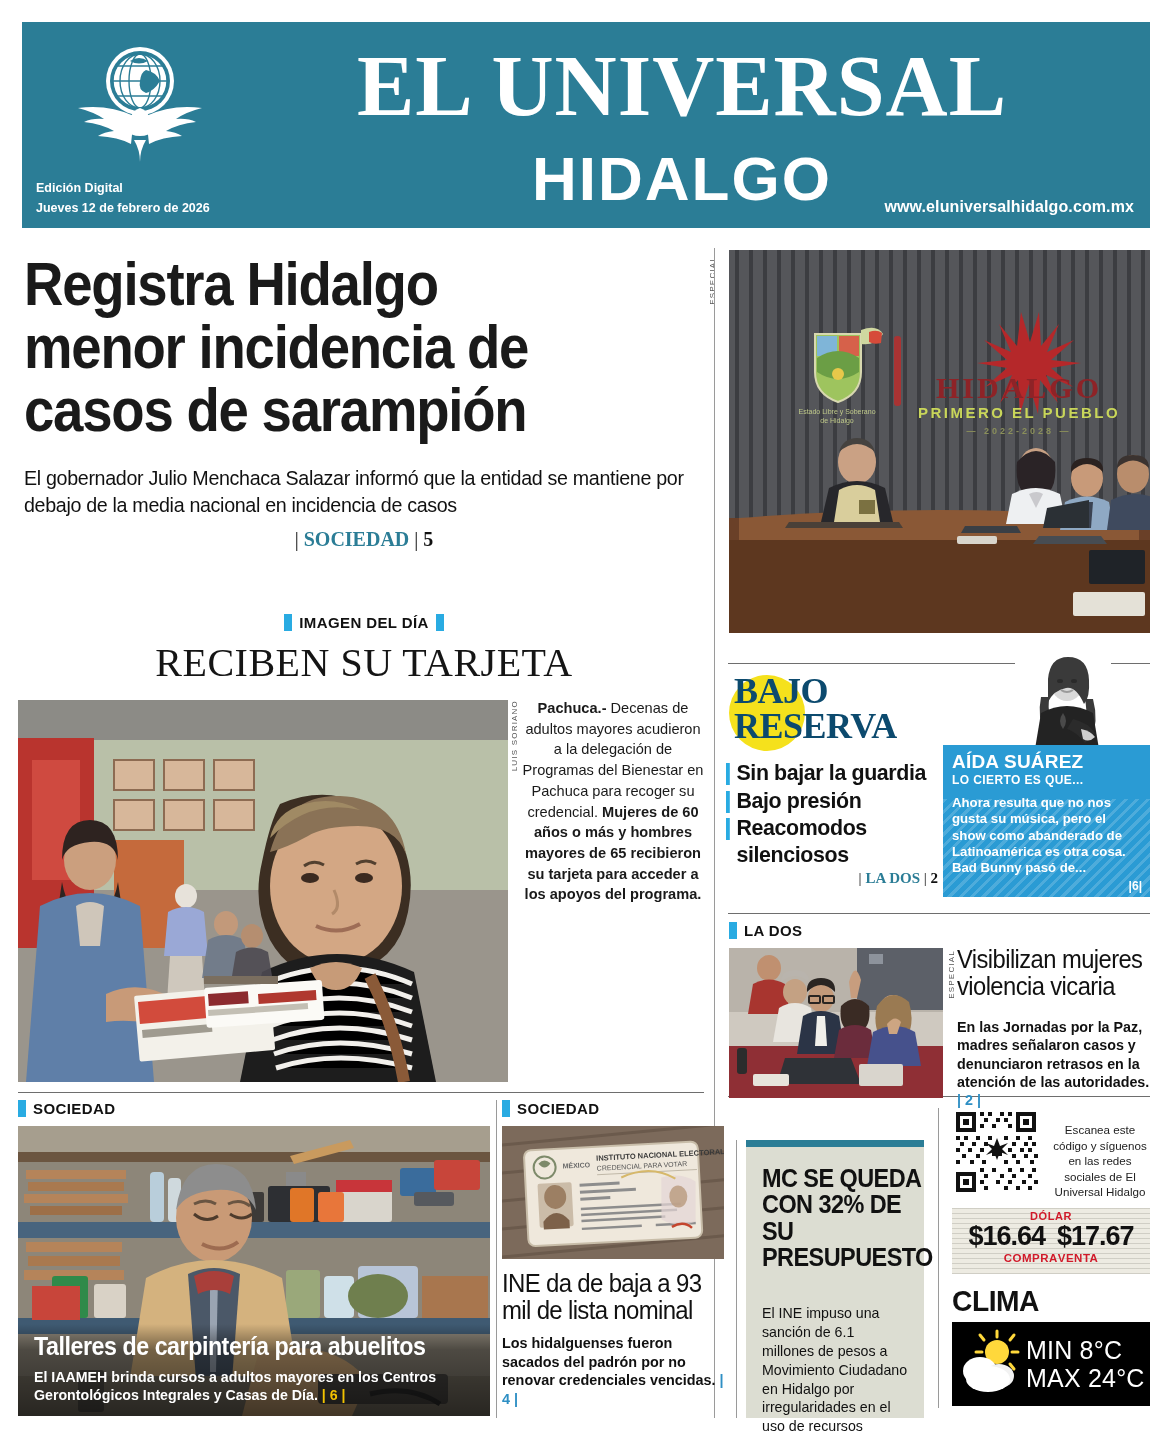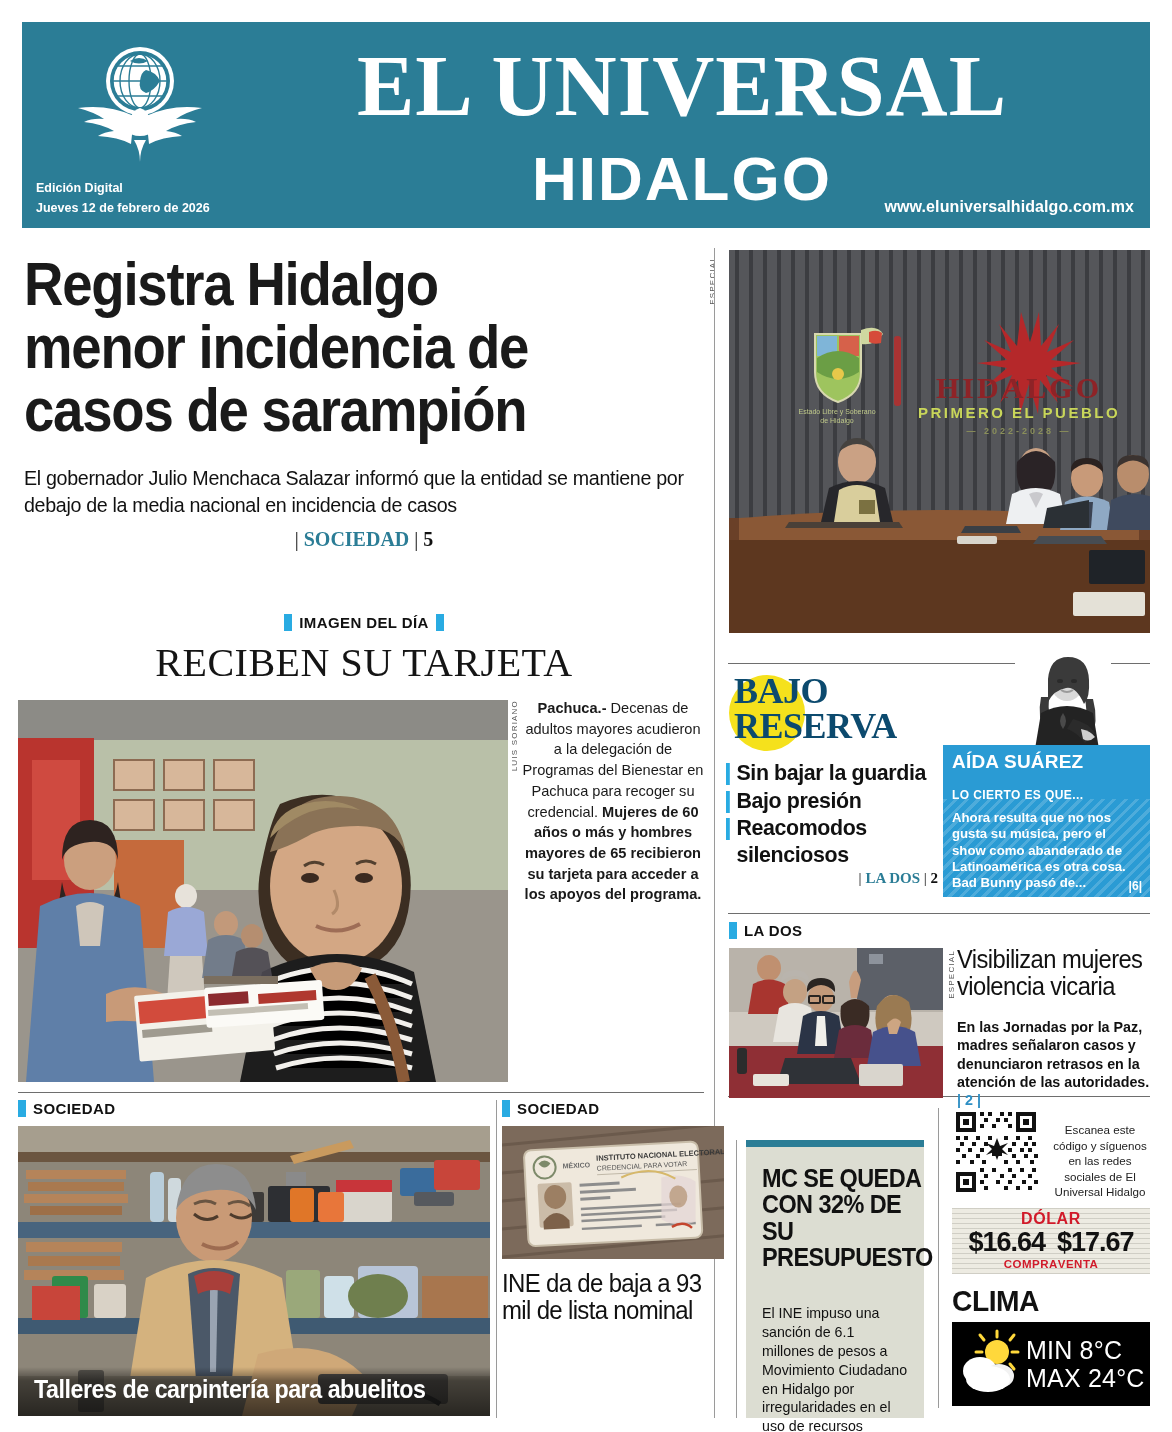--- a/index.html
+++ b/index.html
@@ -334,21 +334,20 @@
     font-weight: bold;
     font-size: 19px;
     letter-spacing: .2px;
   }
   .aida-tag {
     position: relative;
     padding: 0 9px 4px;
     font-size: 12px;
     font-weight: bold;
     letter-spacing: .4px;
-    margin-top: 15px;
   }
   .aida-body {
     position: relative;
     padding: 4px 9px 0;
     font-size: 13.2px;
     font-weight: bold;
     line-height: 1.24;
   }
   .aida-page {
     position: absolute;
@@ -441,21 +440,21 @@
   .dolar {
     position: absolute;
     left: 952px; top: 1208px;
     width: 198px; height: 66px;
     background: #EDEBE2;
     background-image: repeating-linear-gradient(0deg, rgba(120,120,110,.25) 0 1px, rgba(0,0,0,0) 1px 5px);
     text-align: center;
     overflow: hidden;
   }
   .dolar-label {
-    font-size: 16px; font-weight: bold; color: #D11A2A; letter-spacing: .6px;
+    font-size: 11px; font-weight: bold; color: #D11A2A; letter-spacing: .6px;
     margin-top: 2px;
   }
   .dolar-values {
     display: flex; justify-content: center; gap: 12px;
     font-weight: bold; font-size: 27px; color: #111; line-height: 1;
     letter-spacing: -1px;
     margin-top: 1px;
   }
   .dolar-subs {
     display: flex; justify-content: center; 
@@ -911,20 +910,26 @@
       </g>
 
       <path d="M0 250 h472 v40 h-472z" fill="#7d7668"></path>
       <path d="M240 228 q70 -20 110 26 l-16 36 h-110z" fill="#cfa878"></path>
       <rect x="300" y="248" width="130" height="30" rx="4" fill="#4d4a46"></rect>
       <rect x="60" y="244" width="26" height="42" rx="3" fill="#55524c"></rect>
       <path d="M352 268 q40 -10 70 10" stroke="#2e2e2e" stroke-width="5" fill="none"></path>
     </svg>
     <div class="sl-overlay">
       <div class="sl-title">Talleres de carpintería para abuelitos</div>
+      <div class="sl-deck">
+        <span>El IAAMEH brinda cursos a adultos mayores en los Centros Gerontológicos Integrales y Casas de Día.</span>
+        <span class="pipe">|</span>
+        <span class="pgnum">6</span>
+        <span class="pipe">|</span>
+      </div>
     </div>
   </div>
   
 </div>
 
 <div class="ine-block">
   <div class="kicker">SOCIEDAD</div>
   <div class="ine-photo">
     <svg viewBox="0 0 222 133" width="222" height="133" aria-hidden="true">
       <rect width="222" height="133" fill="#7c6a5b"></rect>
@@ -961,20 +966,26 @@
         <ellipse cx="176" cy="74" rx="9" ry="11" fill="#b99a7d" opacity=".8"></ellipse>
         <path d="M120 52 q30 -12 54 4" stroke="#d6b86a" stroke-width="2" fill="none"></path>
         <path d="M168 104 q12 -6 20 2" stroke="#c4452e" stroke-width="2.5" fill="none"></path>
       </g>
     </svg>
   </div>
   
   <div class="ine-title">
     <div>INE da de baja a 93</div>
     <div>mil de lista nominal</div>
+  </div>
+  <div class="ine-deck">
+    <span>Los hidalguenses fueron sacados del padrón por no renovar credenciales vencidas.</span>
+    <span class="pipe">|</span>
+    <span class="pgnum">4</span>
+    <span class="pipe">|</span>
   </div>
 </div>
 
 <div class="mc-panel">
   <div class="mc-title">
     <div>MC SE QUEDA</div>
     <div>CON 32% DE SU</div>
     <div>PRESUPUESTO</div>
   </div>
   <div class="mc-deck">

